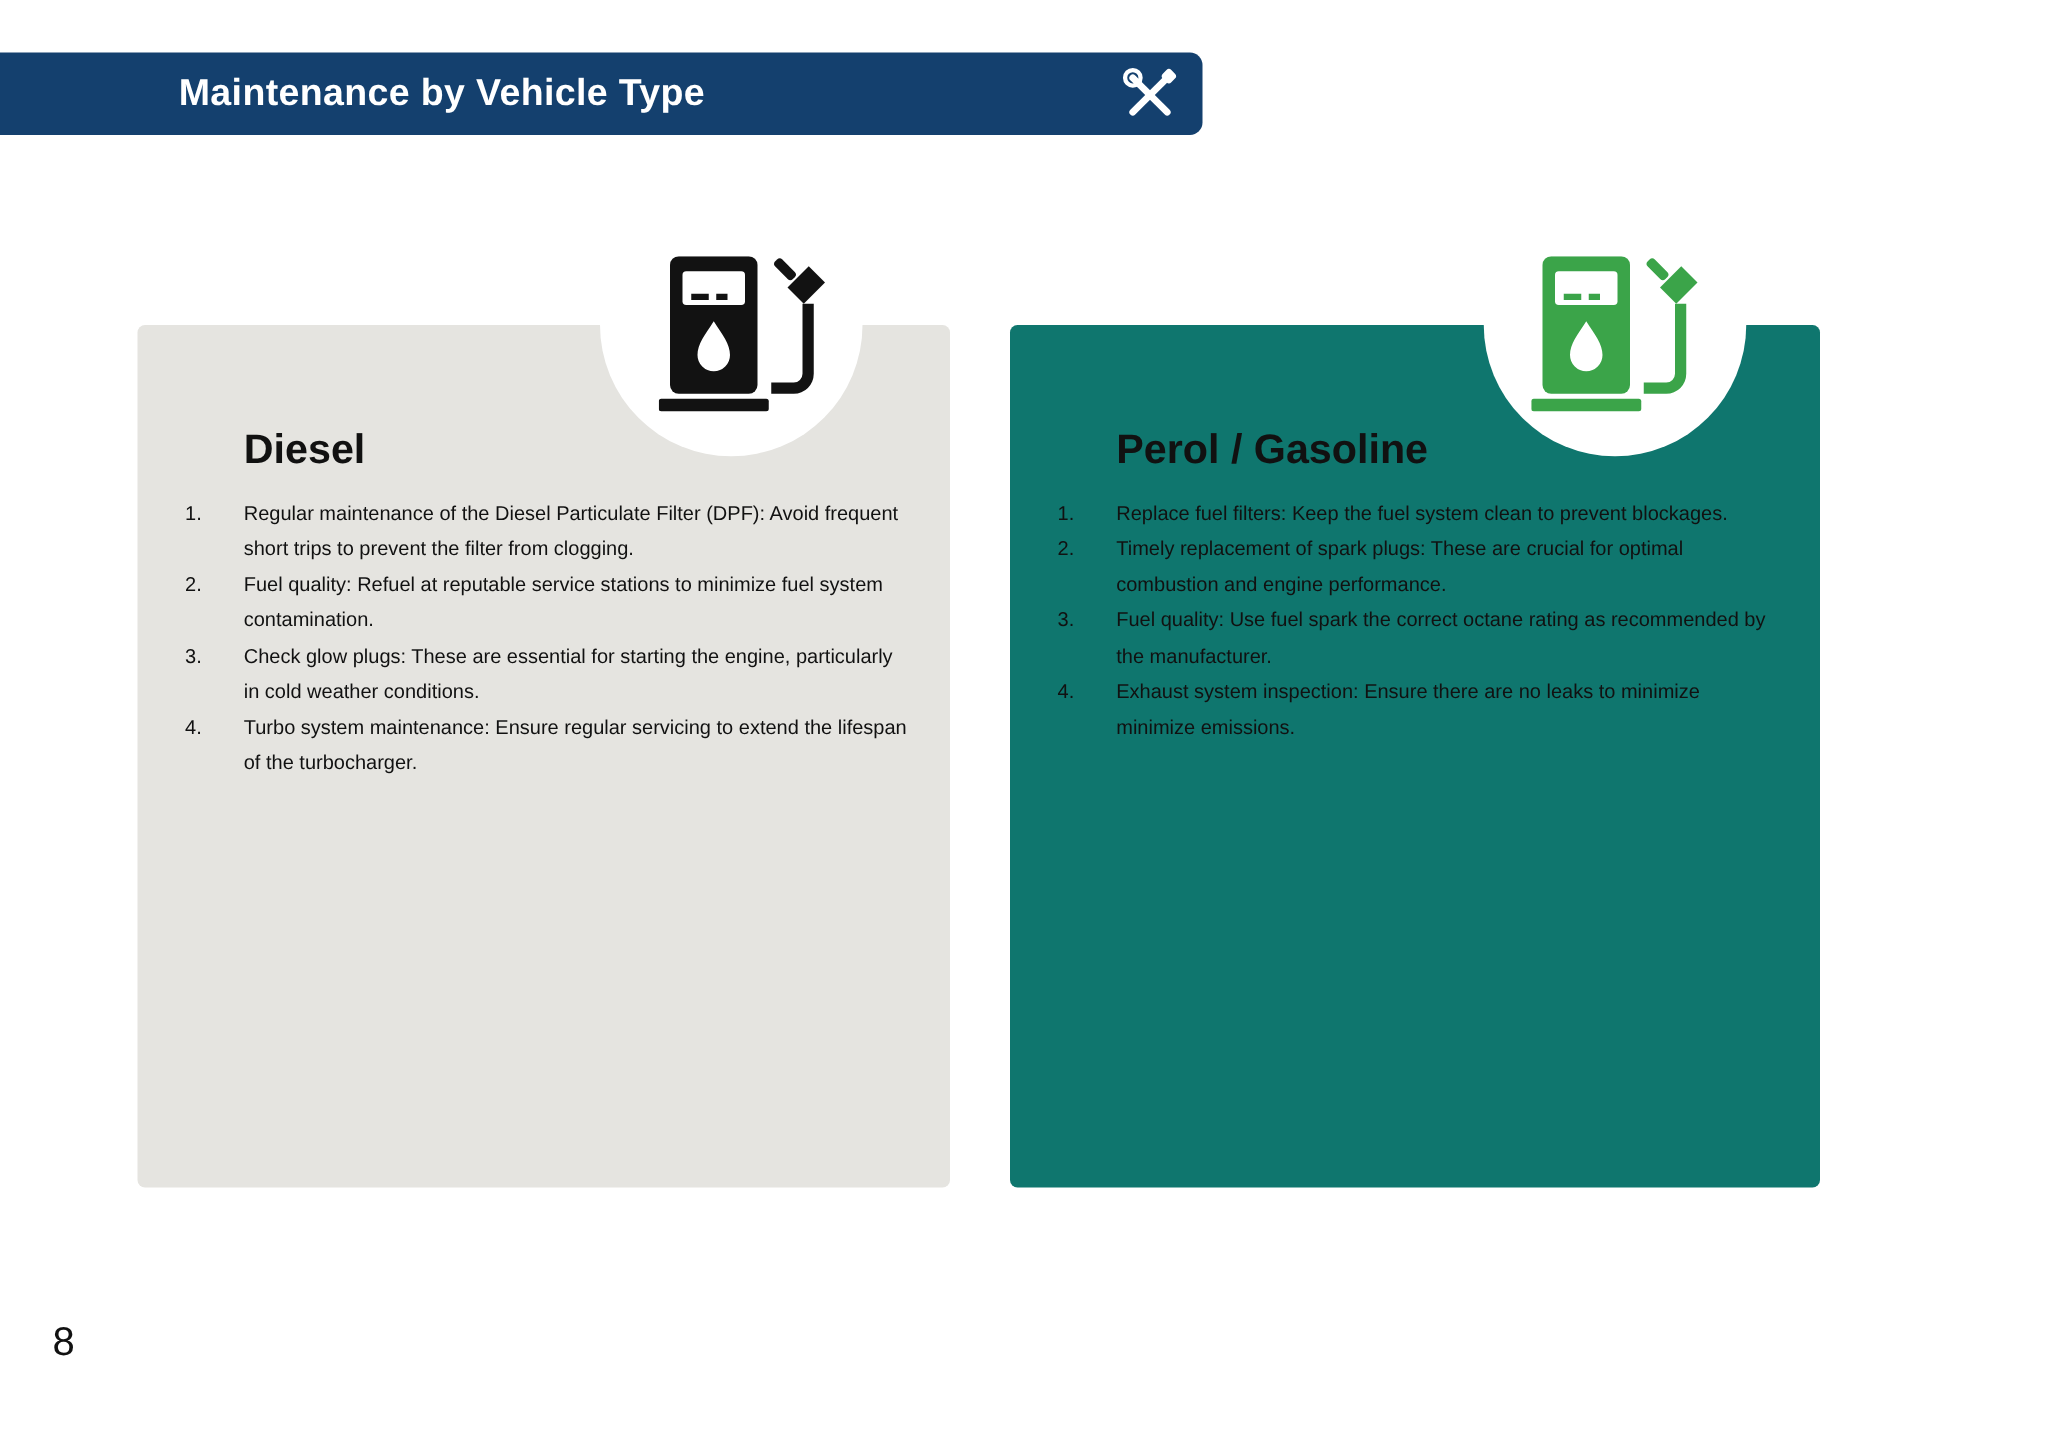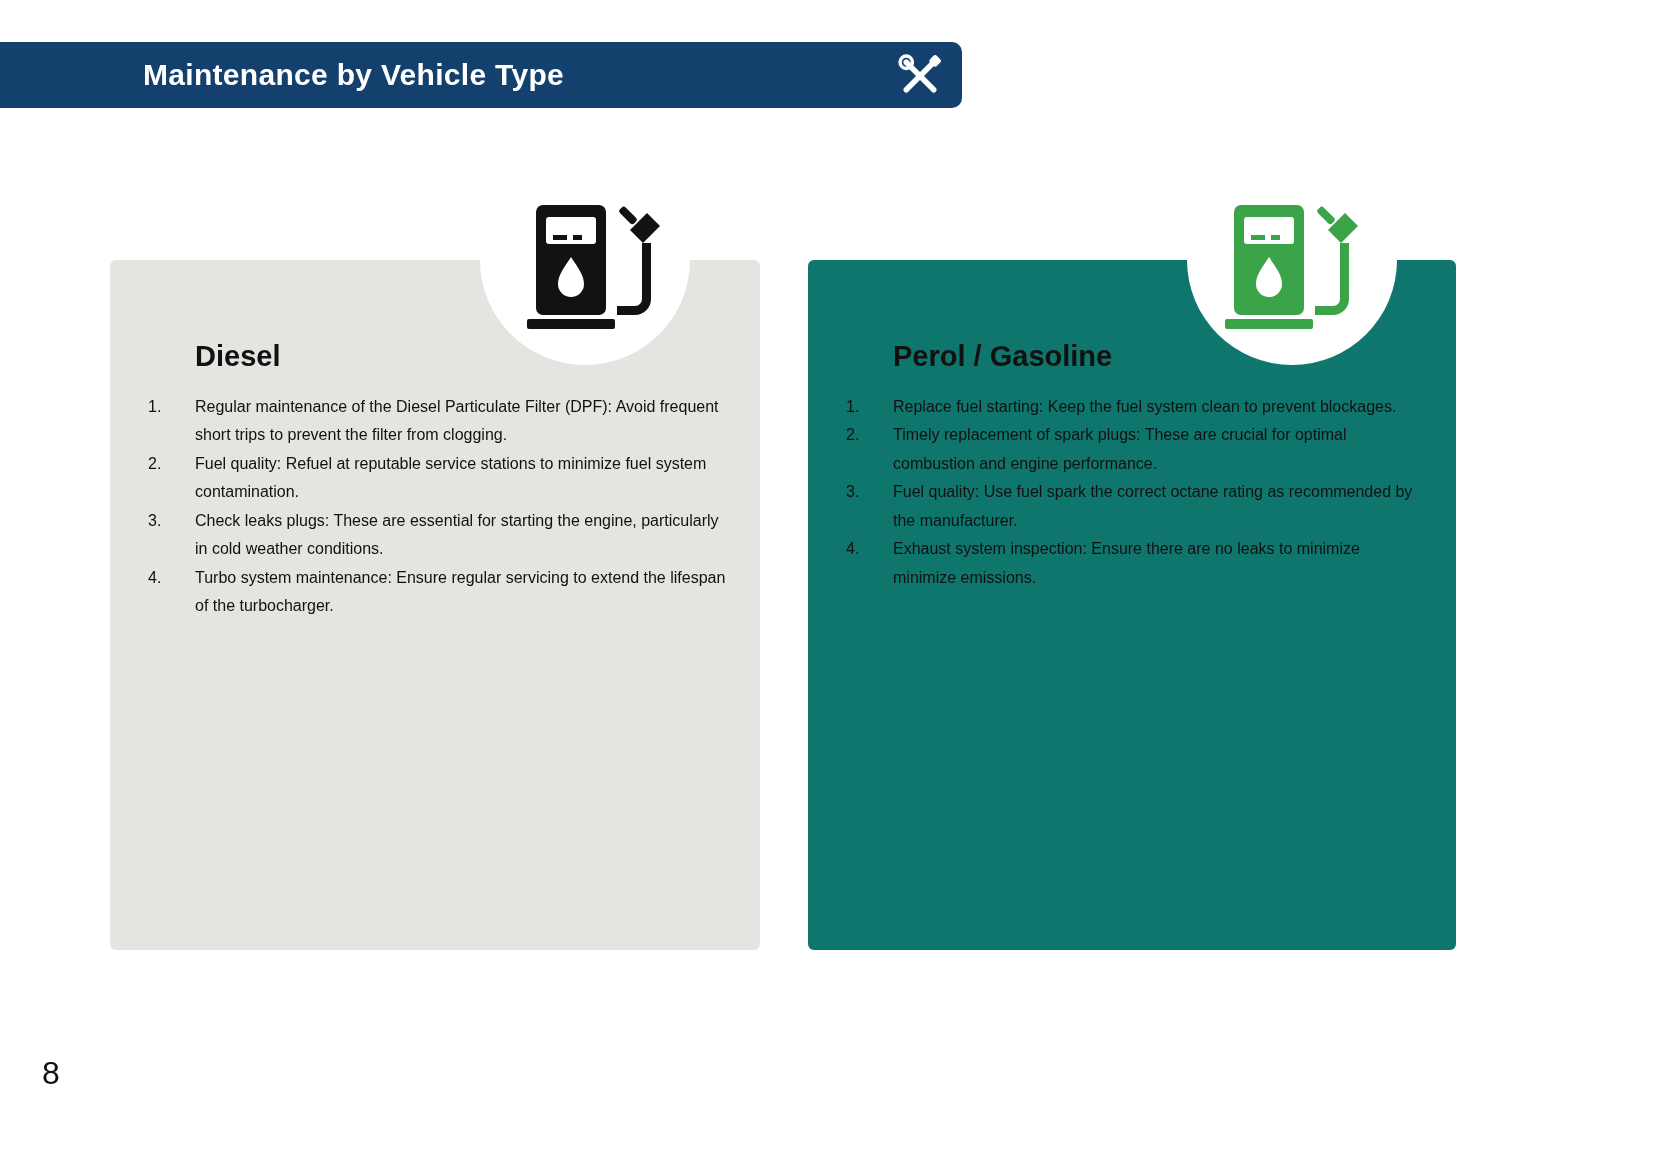--- a/index.html
+++ b/index.html
@@ -59,21 +59,21 @@
 
   .pump-icon {
     position:absolute;
     top:-55px;
     left:417px;
     width:135px; height:125px;
   }
 
   .card-title {
     margin:80px 0 0 85px;
-    font-size:29px;
+    font-size:33px;
     font-weight:bold;
     color:#111111;
   }
 
   ol.maintenance-list {
     list-style:none;
     counter-reset: li;
     margin:20px 30px 0 38px;
     padding:0;
     font-size:16px;
@@ -127,21 +127,21 @@
       <path d="M44 52 C37 63 31 70 31 79 a13 13 0 0 0 26 0 C57 70 51 63 44 52 Z" fill="#ffffff"></path>
       <g fill="#121212">
         <rect x="26" y="30" width="14" height="5"></rect>
         <rect x="46" y="30" width="9" height="5"></rect>
       </g>
     </svg>
     <div class="card-title">Diesel</div>
     <ol class="maintenance-list">
       <li>Regular maintenance of the Diesel Particulate Filter (DPF): Avoid frequent short trips to prevent the filter from clogging.</li>
       <li>Fuel quality: Refuel at reputable service stations to minimize fuel system contamination.</li>
-      <li>Check leaks plugs: These are essential for starting the engine, particularly in cold weather conditions.</li>
+      <li>Check glow plugs: These are essential for starting the engine, particularly in cold weather conditions.</li>
       <li>Turbo system maintenance: Ensure regular servicing to extend the lifespan of the turbocharger.</li>
     </ol>
   </div>
 
   <div class="card card-petrol">
     <div class="notch"></div>
     <svg class="pump-icon" viewBox="0 0 135 125">
       <g fill="#3ba449">
         <rect x="0" y="114" width="88" height="10" rx="2"></rect>
         <rect x="9" y="0" width="70" height="110" rx="7"></rect>
@@ -151,21 +151,21 @@
       </g>
       <rect x="19" y="12" width="50" height="27" rx="3" fill="#ffffff"></rect>
       <path d="M44 52 C37 63 31 70 31 79 a13 13 0 0 0 26 0 C57 70 51 63 44 52 Z" fill="#ffffff"></path>
       <g fill="#3ba449">
         <rect x="26" y="30" width="14" height="5"></rect>
         <rect x="46" y="30" width="9" height="5"></rect>
       </g>
     </svg>
     <div class="card-title">Perol / Gasoline</div>
     <ol class="maintenance-list">
-      <li>Replace fuel starting: Keep the fuel system clean to prevent blockages.</li>
+      <li>Replace fuel filters: Keep the fuel system clean to prevent blockages.</li>
       <li>Timely replacement of spark plugs: These are crucial for optimal combustion and engine performance.</li>
       <li>Fuel quality: Use fuel spark the correct octane rating as recommended by the manufacturer.</li>
       <li>Exhaust system inspection: Ensure there are no leaks to minimize minimize emissions.</li>
     </ol>
   </div>
 
   <div class="page-number">8</div>
 
 </div>
 

